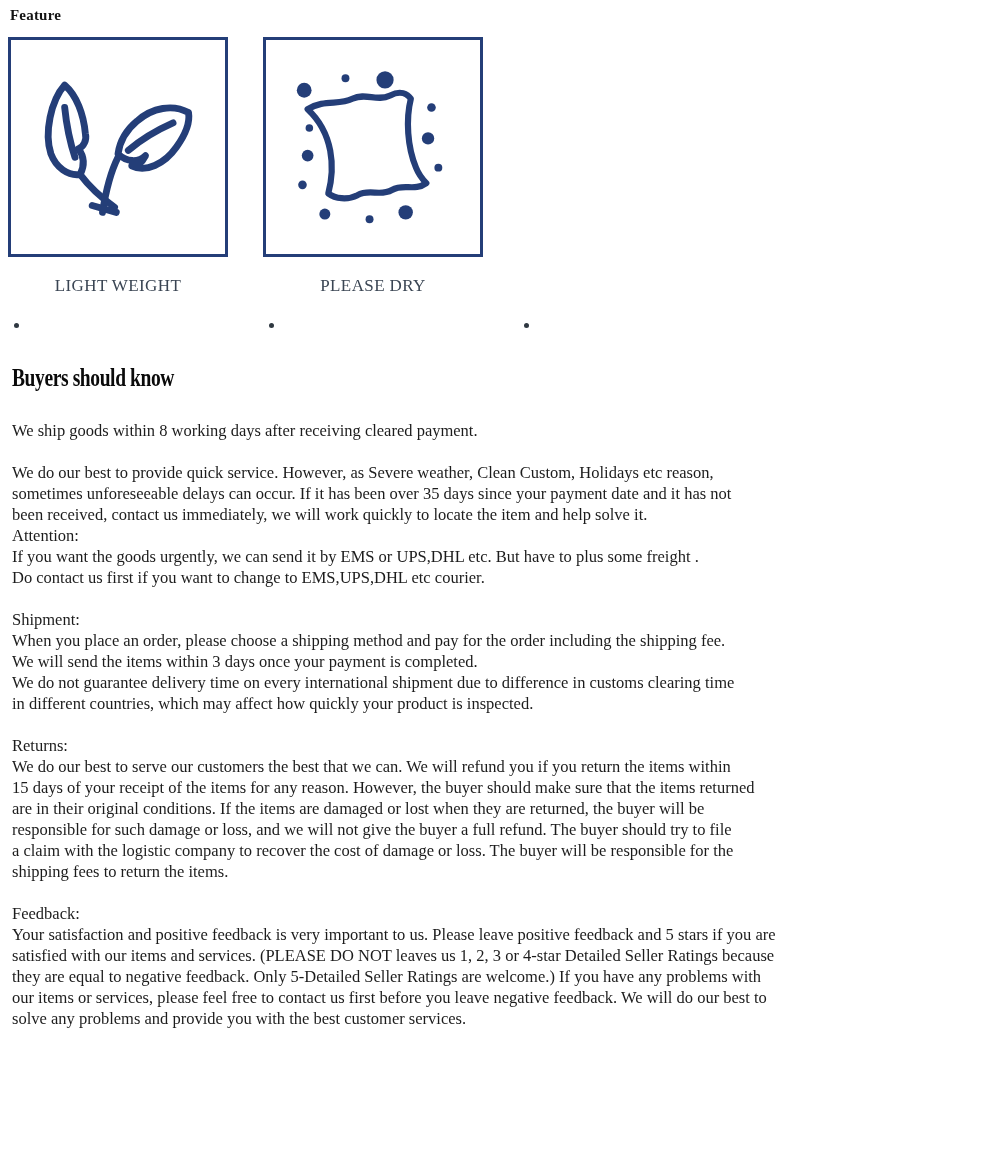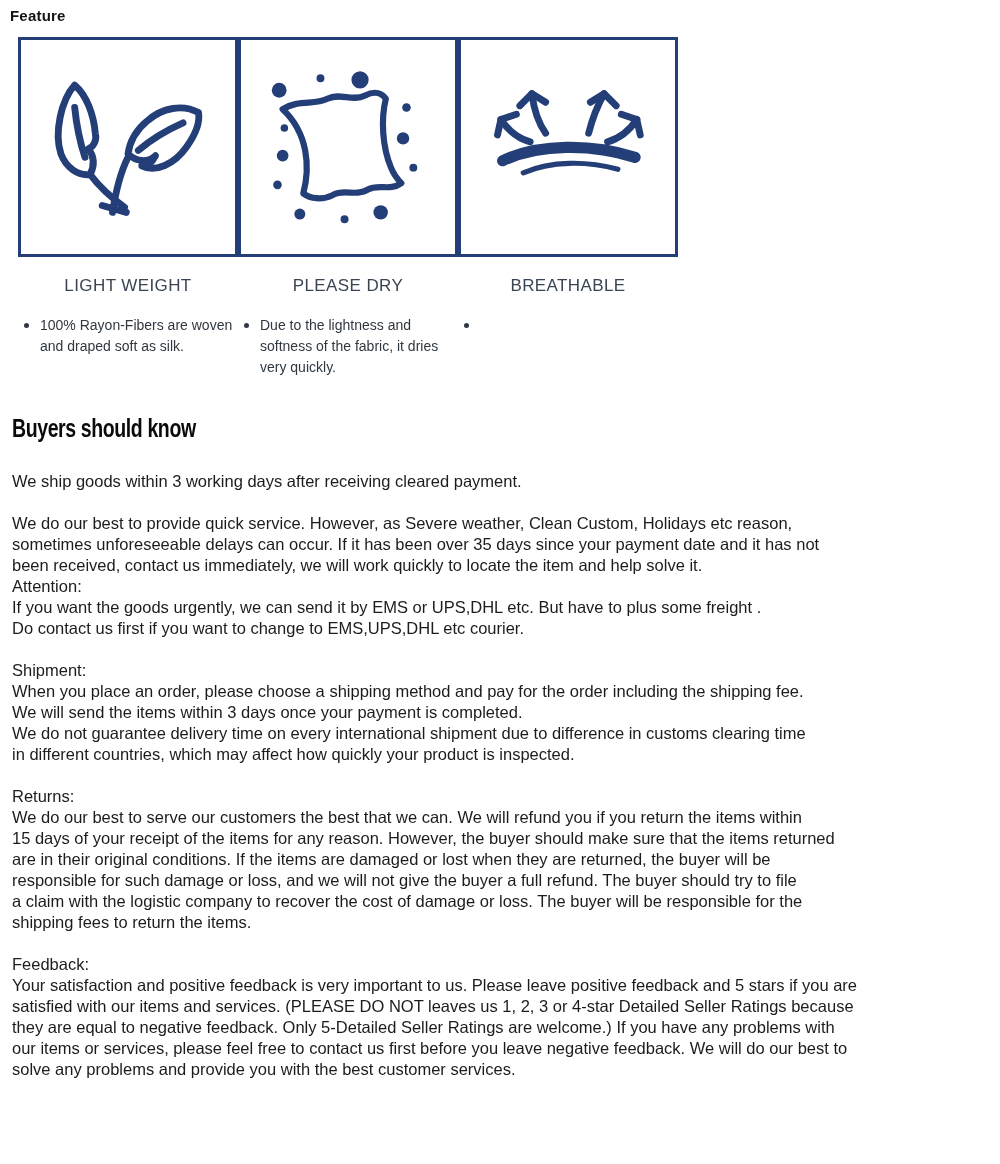--- a/index.html
+++ b/index.html
@@ -1,34 +1,35 @@
 <!DOCTYPE html>
 <html><head>
 <meta charset="utf-8">
 <style>
   html, body { margin:0; padding:0; background:#ffffff; }
   .page {
     position:relative;
     width:984px;
     height:1164px;
     background:#ffffff;
-    font-family:Liberation Sans, sans-serif;
+    font-family:Liberation Serif, serif;
     overflow:hidden;
   }
   .feature-heading {
     padding:7px 0 0 10px;
     font-size:15px;
     font-weight:bold;
     color:#131313;
     letter-spacing:0.2px;
   }
   .grid {
     display:grid;
     grid-template-columns:repeat(4, 220px);
-    padding-left:18px;
+    column-gap:35px;
+    padding-left:8px;
   }
   .boxes { margin-top:13px; }
   .icon-box {
     width:214px;
     height:214px;
     border:3px solid #243E78;
     box-sizing:content-box;
     display:flex;
     align-items:center;
     justify-content:center;
@@ -120,63 +121,39 @@
             <circle cx="22" cy="89" r="3.2"></circle>
             <circle cx="48" cy="92" r="2.3"></circle>
             <circle cx="69" cy="88" r="4.2"></circle>
           </g>
         </svg>
       </div>
       <div class="feature-label">PLEASE DRY</div>
     </div>
 
 
-    <div class="feature-col">
-      <div class="icon-box">
-        <svg viewBox="0 0 100 100">
-          <g class="nav-stroke" stroke-width="4">
-            <path d="M28 47 C 21 45 15 40 11 34"></path>
-            <path d="M11 34 L 9 43 M11 34 L 20 31"></path>
-            <path d="M37 42 C 32 35 30 27 29 19"></path>
-            <path d="M29 19 L 22 26 M29 19 L 37 24"></path>
-            <path d="M62 42 C 64 34 67 26 71 19"></path>
-            <path d="M71 19 L 63 24 M71 19 L 78 26"></path>
-            <path d="M73 47 C 80 45 86 40 90 34"></path>
-            <path d="M90 34 L 81 31 M90 34 L 92 43"></path>
-            <path d="M12 58 C 33 48 64 48 89 56" stroke-width="6.5"></path>
-            <path d="M24 65 C 40 58 61 58 79 63" stroke-width="3"></path>
-          </g>
-        </svg>
-      </div>
-      <div class="feature-label">BREATHABLE</div>
-    </div>
 
   </div>
 
   <div class="grid bullets">
     <div class="bullet" style="grid-column:1">
       <span class="dot"></span>
-      <span class="text">100% Rayon-Fibers are woven
-and draped soft as silk.</span>
     </div>
     <div class="bullet" style="grid-column:2">
       <span class="dot"></span>
-      <span class="text">Due to the lightness and
-softness of the fabric, it dries
-very quickly.</span>
     </div>
     <div class="bullet" style="grid-column:3">
       <span class="dot"></span>
     </div>
   </div>
 
   <div class="buyers-heading">Buyers should know</div>
 
   <div class="paragraphs">
-    <div class="para">We ship goods within 3 working days after receiving cleared payment.</div>
+    <div class="para">We ship goods within 8 working days after receiving cleared payment.</div>
     <div class="para">We do our best to provide quick service. However, as Severe weather, Clean Custom, Holidays etc reason,
 sometimes unforeseeable delays can occur. If it has been over 35 days since your payment date and it has not
 been received, contact us immediately, we will work quickly to locate the item and help solve it.
 Attention:
 If you want the goods urgently, we can send it by EMS or UPS,DHL etc. But have to plus some freight .
 Do contact us first if you want to change to EMS,UPS,DHL etc courier.</div>
     <div class="para">Shipment:
 When you place an order, please choose a shipping method and pay for the order including the shipping fee.
 We will send the items within 3 days once your payment is completed.
 We do not guarantee delivery time on every international shipment due to difference in customs clearing time

